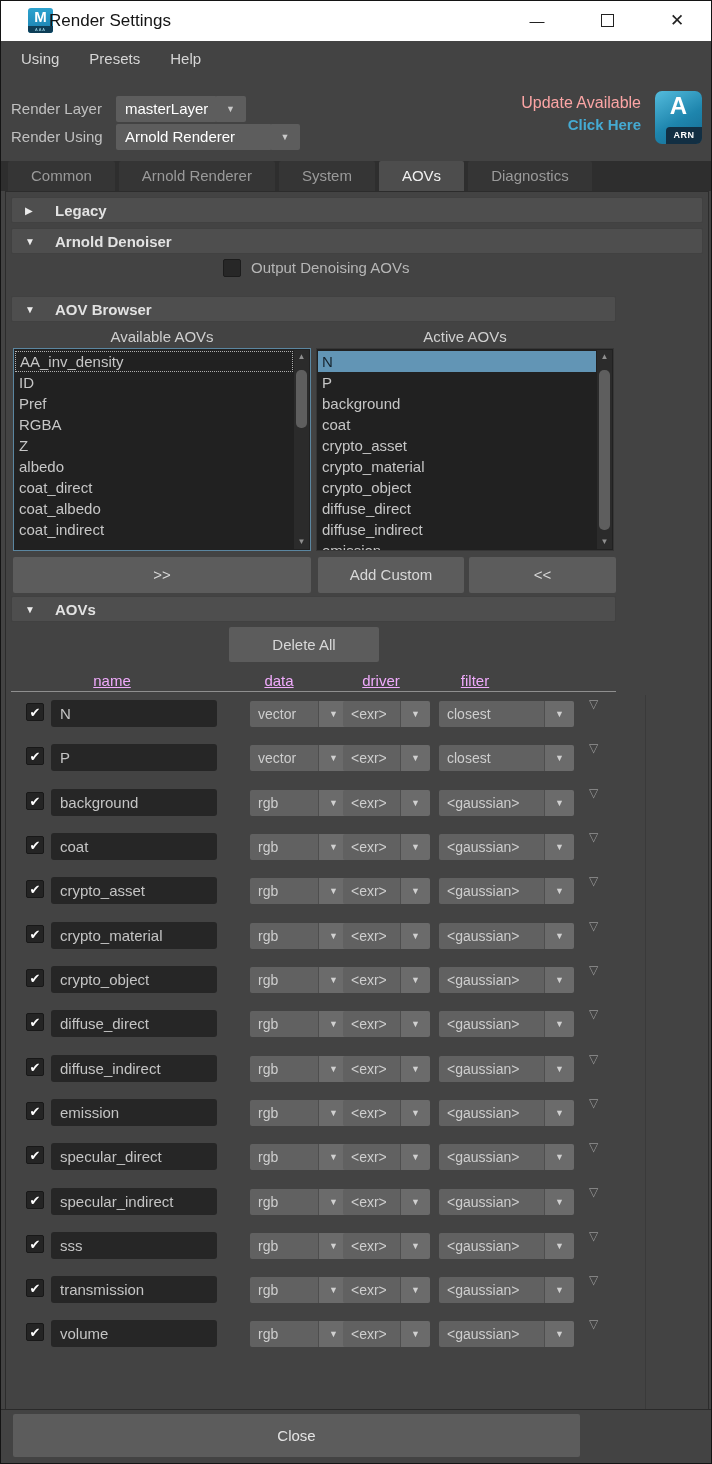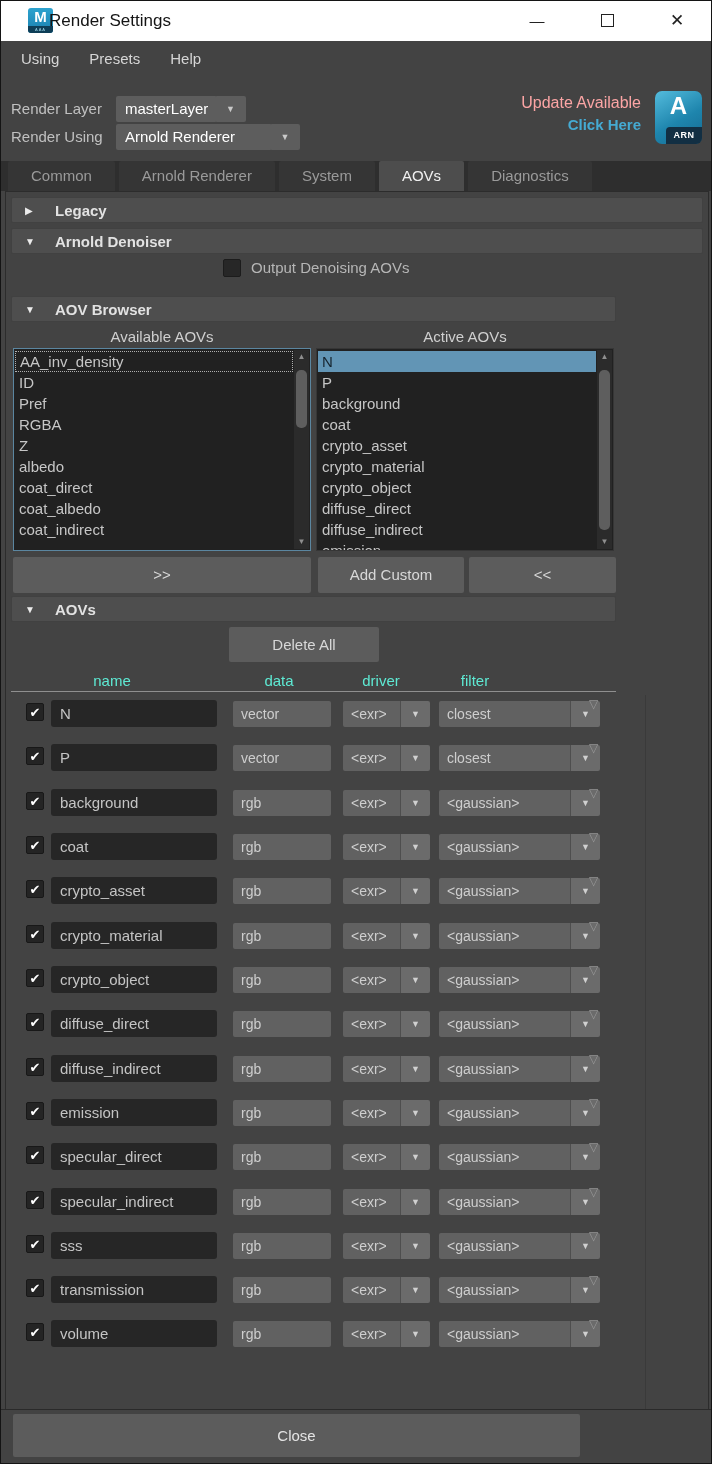--- a/index.html
+++ b/index.html
@@ -67,33 +67,33 @@
   .scroll-up{ top:0; } .scroll-down{ bottom:0; }
   .scroll-thumb { position:absolute; left:2px; width:11px; background:#5e5e5e; border-radius:5px; }
   #available-thumb { top:20px; height:58px; }
   #active-thumb    { top:20px; height:160px; }
   
   .btn { background:#5c5c5c; border-radius:2px; text-align:center; color:#d8d8d8; }
   .xfer-btn { position:absolute; top:556px; height:36px; line-height:36px; }
   #btn-right { left:12px; width:298px; } #btn-addcustom { left:317px; width:146px; } #btn-left { left:468px; width:147px; }
   #btn-deleteall { position:absolute; left:228px; top:626px; width:150px; height:35px; line-height:35px; }
   
-  .col-header { position:absolute; top:671px; color:#5eead4; transform:translateX(-50%); }
+  .col-header { position:absolute; top:671px; color:#f0abfc; transform:translateX(-50%);text-decoration:underline; }
   #col-name{ left:111px; } #col-data{ left:266px;margin-left:12px; } #col-driver{ left:380px; } #col-filter{ left:474px; }
   .header-rule { position:absolute; left:10px; top:690px; width:605px; height:1px; background:#8f8f8f; }
   .rows-right-border { position:absolute; left:644px; top:694px; width:1px; height:714px; background:#3a3a3a; }
   .aov-row { position:absolute; left:0; width:712px; height:30px; }
   .row-cb { position:absolute; left:25px; top:3px; width:18px; height:18px; background:#242424; border:1px solid #181818;
     border-radius:2px; color:#fff; font-size:13px; text-align:center; line-height:17px; font-weight:bold; }
   .row-name { position:absolute; left:50px; top:0; width:166px; height:27px; background:#262626; border-radius:3px;
     line-height:27px; padding-left:9px; color:#c4c4c4; }
   .row-dd { position:absolute; top:1px; height:26px; display:flex; border-radius:2px; overflow:hidden; }
   .row-dd .val { background:#616161; color:#cecece; font-size:14px; line-height:26px; padding-left:8px; flex:1; white-space:nowrap; }
   .row-dd .arr { width:30px; background:#6b6b6b; border-left:1px solid #4e4e4e; color:#d0d0d0; font-size:9px; line-height:26px; text-align:center; }
-  .dd-data{ left:232px; width:98px;flex-direction:column; } .dd-driver{ left:342px; width:87px; } .dd-filter{ left:438px; width:161px; }
+  .dd-data{ left:249px; width:98px; } .dd-driver{ left:342px; width:87px; } .dd-filter{ left:438px; width:135px; }
   .row-menu { position:absolute; left:588px; top:-3px; color:#979797; font-size:12px; }
   
   .footer-rule { position:absolute; left:0; top:1408px; width:712px; height:1px; background:#2a2a2a; }
   #btn-close-main { position:absolute; left:12px; top:1413px; width:567px; height:43px; line-height:43px; color:#e4e4e4; font-size:15px; }
 </style>
 </head>
 <body>
 
 <div id="app">
 

